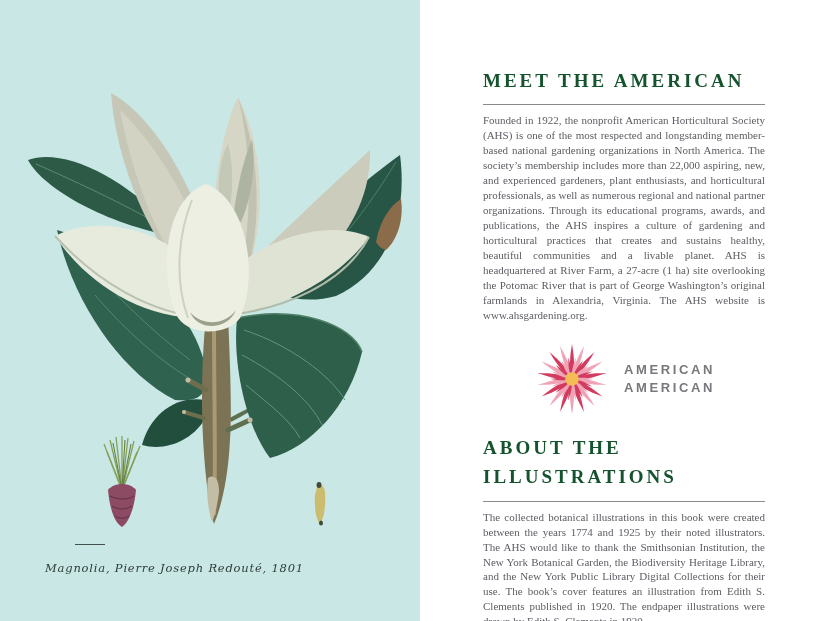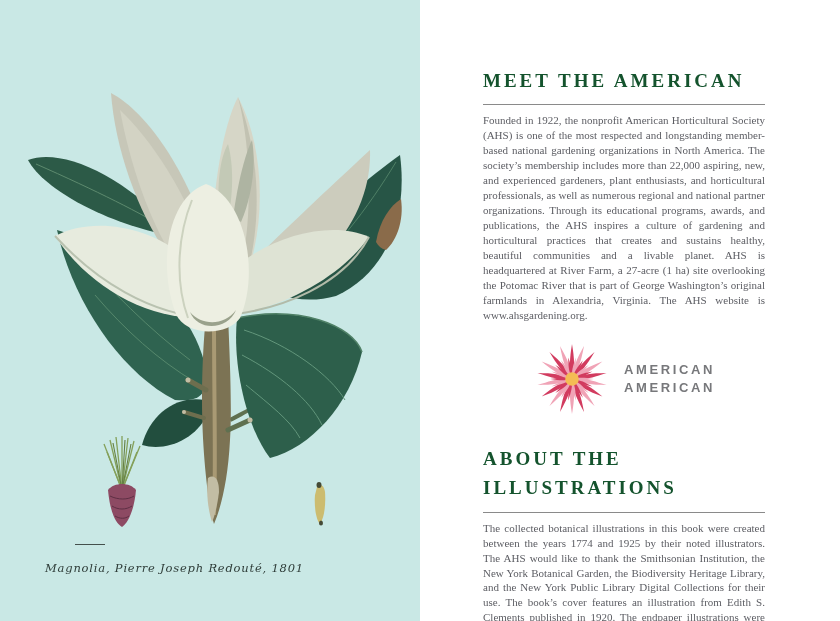--- a/index.html
+++ b/index.html
@@ -47,21 +47,21 @@
   .logo-block{
     margin-top:16px;height:80px;
     display:flex;align-items:center;justify-content:center;gap:13px;
   }
   .logo-flower{flex:0 0 auto;}
   .logo-wordmark{
     font-family:"Liberation Sans",sans-serif;
     font-size:13px;font-weight:700;letter-spacing:2.6px;
     line-height:1.4;color:#77787b;white-space:nowrap;
   }
-  .heading-2{margin-top:25px;font-family:Liberation Serif, serif;}
+  .heading-2{margin-top:14px;font-family:Liberation Serif, serif;}
 </style>
 </head>
 <body>
 
 <div class="left-page" style="background: rgb(201, 232, 229);">
 
   <svg class="plate-svg" width="420" height="621" viewBox="0 0 420 621">
 
     <g>
       <path d="M 172,228 C 118,172 60,148 28,160 C 44,190 108,224 172,236 Z" fill="#2c5a47"></path>

